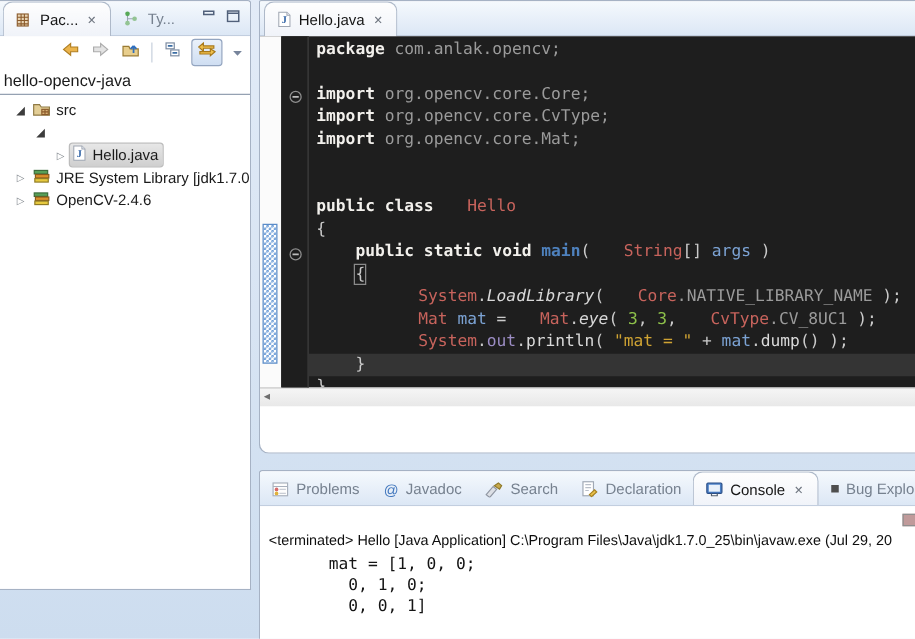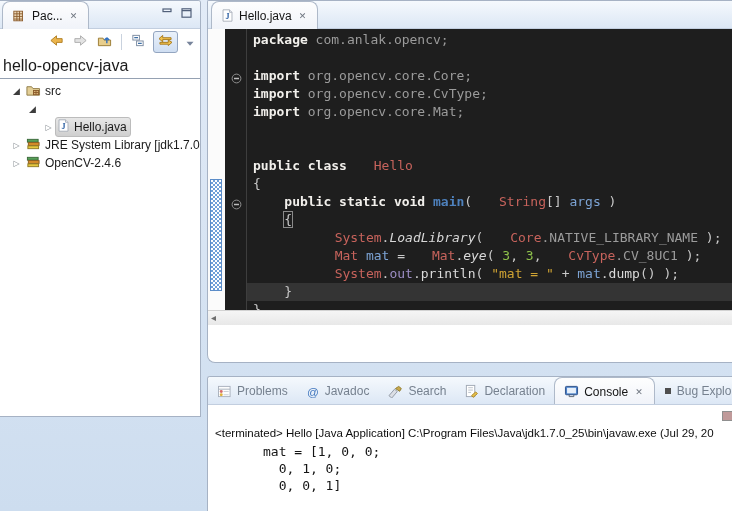--- a/index.html
+++ b/index.html
@@ -13,28 +13,28 @@
   .tab { height:26px; display:flex; align-items:center; gap:5px; padding:0 9px;
          font-size:12px; color:#76818F; white-space:nowrap; border-radius:8px 8px 0 0; }
   .tab.active { background:linear-gradient(#FEFEFE,#F0F3F9); border:1px solid #AEB9C9; border-bottom:none;
                 color:#151515; margin-bottom:-1px; height:28px; }
   .tab .close { font-size:9px; color:#6F7680; padding:1px 2px; }
   .tab .ticon { display:inline-flex; }
   .winbtns { margin-left:auto; display:flex; gap:8px; padding:0 8px 10px 0; }
   .wbtn { display:inline-flex; cursor:default; }
 
   
-  #left-panel { left:0; top:0; width:201px; height:417px; border-left:none; border-radius:0 3px 0 0; }
+  #left-panel { left:0; top:0; width:201px; height:472px; border-left:none; border-radius:0 3px 0 0; }
   .pe-toolbar { height:26px; display:flex; align-items:center; justify-content:flex-end;
                 gap:7px; padding-right:5px; background:#FFF; }
   .tbtn { display:inline-flex; align-items:center; }
   .tbtn.pressed { border:1px solid #93A5C0; border-radius:3px; padding:1px 3px;
                   background:linear-gradient(#EAF1FA,#CFDEF2); }
   .tsep { width:1px; height:16px; background:#C9D2DE; margin:0 1px; }
-  .tree-header { font-size:16px; color:#1A1A1A; padding:2px 0 3px 3px; border-bottom:1px solid #95A1B2; }
+  .tree-header { font-size:13px; color:#1A1A1A; padding:2px 0 3px 3px; border-bottom:1px solid #95A1B2; }
   #pe-tree { padding-top:3px; }
   .tree-row { height:18px; display:flex; align-items:center; font-size:12px; color:#1A1A1A; white-space:nowrap; }
   .arrow { width:13px; text-align:center; font-size:8px; color:#83898F; flex:none; }
   .arrow.exp { color:#3C3C3C; font-size:9px; }
   .row-body { display:flex; align-items:center; gap:4px; padding:1px 4px 1px 2px; border-radius:3px; }
   .row-body.sel { background:linear-gradient(#E7E7E7,#CFCFCF); border:1px solid #BCBCBC; padding:0 3px 0 1px; }
 
   
   #editor-panel { left:207px; top:0; width:525px; height:363px; border-right:none; border-radius:2px 0 0 8px; }
   .editor-body { display:flex; height:281px; background:#1E1E1E; }
@@ -87,20 +87,31 @@
           <div class="tab active">
             <span class="ticon">
               <svg width="15" height="14" viewBox="0 0 16 16">
                 <rect x="1.5" y="2.5" width="10" height="11" fill="#E8D5B5" stroke="#8A5A2B"></rect>
                 <path d="M1.5 5.5h10M1.5 8.5h10M1.5 11.5h10M5 2.5v11M8 2.5v11" stroke="#8A5A2B" fill="none"></path>
               </svg>
             </span>
             <span>Pac...</span>
             <span class="close">✕</span>
           </div>
+          <div class="tab">
+            <span class="ticon">
+              <svg width="15" height="14" viewBox="0 0 16 16">
+                <path d="M4 4v8M4 8h6" stroke="#9AA6B2" fill="none"></path>
+                <circle cx="4" cy="3.5" r="2.1" fill="#57A957"></circle>
+                <circle cx="4" cy="12" r="2.1" fill="#93C493"></circle>
+                <circle cx="10.5" cy="8" r="2.1" fill="#93C493"></circle>
+              </svg>
+            </span>
+            <span>Ty...</span>
+          </div>
         </div>
       <div class="winbtns">
         <span class="wbtn">
             <svg width="11" height="10" viewBox="0 0 11 10">
               <rect x="1" y="1" width="8" height="2.6" fill="none" stroke="#51607A" stroke-width="1.2"></rect>
             </svg>
           </span>
         <span class="wbtn">
             <svg width="11" height="10" viewBox="0 0 11 10">
               <rect x="1" y="0.8" width="9" height="8.4" fill="none" stroke="#51607A" stroke-width="1.2"></rect>

